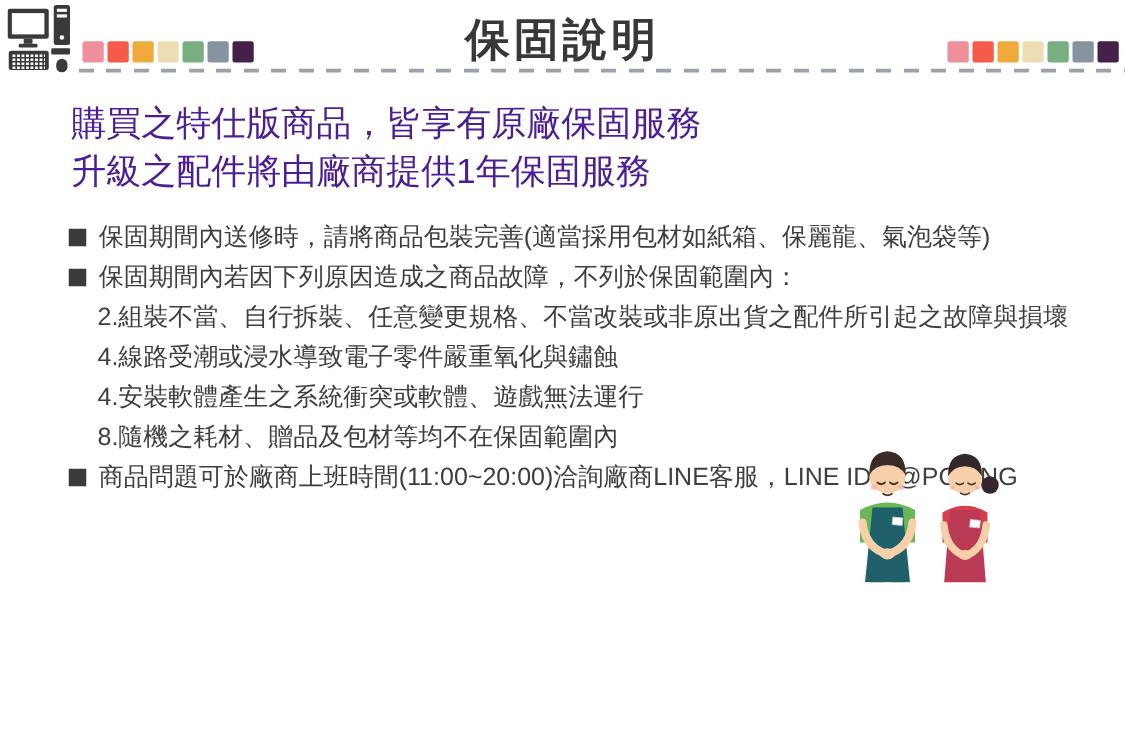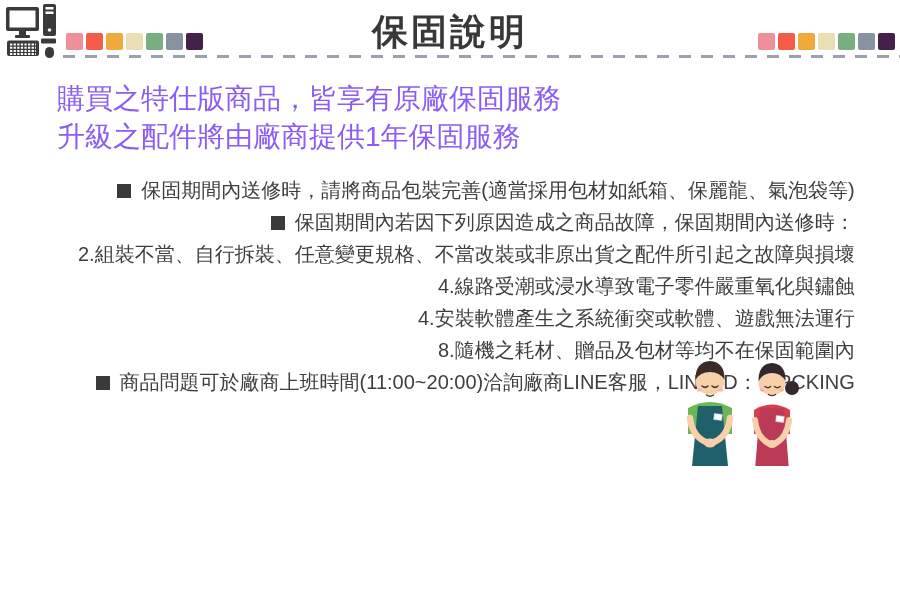--- a/index.html
+++ b/index.html
@@ -19,21 +19,21 @@
     position:absolute; left:0; right:0; top:8px; text-align:center;
     font-size:36px; font-weight:700; color:#383838; letter-spacing:3px;
   }
   .dash-line {
     position:absolute; left:63px; right:0; top:55px; height:3px;
     background:repeating-linear-gradient(90deg,#9aa3ad 0 12px,transparent 12px 22px);
   }
   
   .intro { position:absolute; left:57px; top:80px; font-size:28px; line-height:38px; }
   
-  .terms { position:absolute; left:55px; top:174px; font-size:20px; color:#3e3e3e;text-align:right; }
+  .terms { position:absolute; left:55px; top:174px; font-size:20px; color:#3e3e3e; }
   .line { height:32px; line-height:32px; white-space:nowrap; }
   .line .sq {
     display:inline-block; width:14px; height:14px; background:#3a3a3a;
     margin-right:10px; vertical-align:-1px;
   }
   .line.cont { padding-left:20px; }
   .line.item { padding-left:23px; }
   
   .people { position:absolute; left:668px; top:342px; }
   .qr { position:absolute; left:800px; top:521px; width:78px; height:78px; }
@@ -84,31 +84,31 @@
     <span style="background: rgb(245, 91, 73);"></span>
     <span style="background: rgb(240, 169, 59);"></span>
     <span style="background: rgb(235, 221, 180);"></span>
     <span style="background: rgb(120, 174, 128);"></span>
     <span style="background: rgb(135, 147, 160);"></span>
     <span style="background: rgb(68, 32, 75);"></span>
   </div>
 
   <div class="dash-line"></div>
 
-  <div class="intro" style="color: #8b5cf6;">
+  <div class="intro" style="color: #4c1d95;">
     <div>購買之特仕版商品，皆享有原廠保固服務</div>
     <div>升級之配件將由廠商提供1年保固服務</div>
   </div>
 
   <div class="terms">
     <div class="line bullet">
       <span class="sq"></span><span>保固期間內送修時，請將商品包裝完善(適當採用包材如紙箱、保麗龍、氣泡袋等)</span>
     </div>
     <div class="line bullet">
-      <span class="sq"></span><span>保固期間內若因下列原因造成之商品故障，保固期間內送修時：</span>
+      <span class="sq"></span><span>保固期間內若因下列原因造成之商品故障，不列於保固範圍內：</span>
     </div>
     <div class="line item">2.組裝不當、自行拆裝、任意變更規格、不當改裝或非原出貨之配件所引起之故障與損壞</div>
     <div class="line item">4.線路受潮或浸水導致電子零件嚴重氧化與鏽蝕</div>
     <div class="line item">4.安裝軟體產生之系統衝突或軟體、遊戲無法運行</div>
     <div class="line item">8.隨機之耗材、贈品及包材等均不在保固範圍內</div>
     <div class="line bullet">
       <span class="sq"></span><span>商品問題可於廠商上班時間(11:00~20:00)洽詢廠商LINE客服，LINE ID：@PCKING</span>
     </div>
   </div>
 

